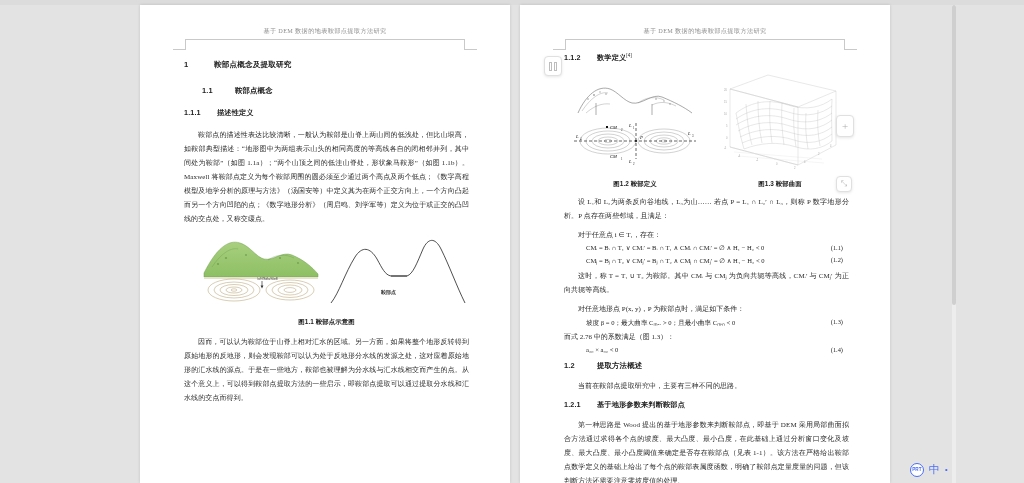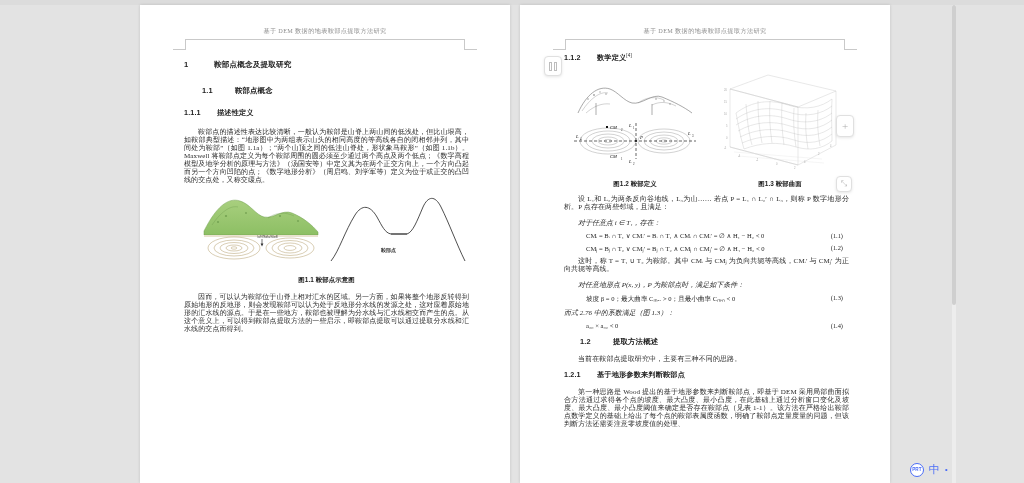--- a/index.html
+++ b/index.html
@@ -118,21 +118,21 @@
     color: #1d1d1d;
     margin: 0 0 10px 0;
     font-family: "Liberation Sans", sans-serif;
     letter-spacing: 0.15px;
   }
   .h3 .num { display: inline-block; width: 33px; }
   .h3 sup { font-size: 4.6px; font-weight: normal; }
 
   p.body {
     font-size: 7px;
-    line-height: 8px;
+    line-height: 14px;
     color: #2a2a2a;
     text-align: justify;
     text-justify: inter-ideograph;
     text-indent: 14px;
     margin: 0 0 7px 0;
     font-family: "Liberation Serif", serif;
     letter-spacing: 0.1px;
   }
 
   
@@ -208,21 +208,20 @@
     position: absolute;
     right: 6px;
     font-size: 6.4px;
   }
   .lead {
     font-size: 7px;
     color: #2a2a2a;
     margin: 3px 0 3px 0;
     text-indent: 14px;
     font-family: "Liberation Serif", serif;
-    font-style: italic;
   }
   .lead.noind { text-indent: 0; }
 
   
   .fab {
     position: absolute;
     background: #ffffff;
     border: 1px solid #e0e0e0;
     border-radius: 4px;
     box-shadow: 0 1px 3px rgba(0,0,0,0.10);
@@ -532,21 +531,21 @@
           <span>坡度 β = 0；最大曲率 Cₘₐₓ &gt; 0；且最小曲率 Cₘᵢₙ &lt; 0</span>
           <span class="eqnum">(1.3)</span>
         </div>
 
         <div class="lead noind">而式 2.76 中的系数满足（图 1.3）：</div>
         <div class="formula-line">
           <span>a₂₀ × a₀₂ &lt; 0</span>
           <span class="eqnum">(1.4)</span>
         </div>
 
-        <div class="h2" style="margin:8px 0 8px 16px;">
+        <div class="h2" style="margin:8px 0 8px 0;">
           <span class="num">1.2</span><span>提取方法概述</span>
         </div>
 
         <p class="body">当前在鞍部点提取研究中，主要有三种不同的思路。</p>
 
         <div class="h3" style="margin-bottom:8px;">
           <span class="num">1.2.1</span><span>基于地形参数来判断鞍部点</span>
         </div>
 
         <p class="body">第一种思路是 Wood 提出的基于地形参数来判断鞍部点，即基于 DEM 采用局部曲面拟合方法通过求得各个点的坡度、最大凸度、最小凸度，在此基础上通过分析窗口变化及坡度、最大凸度、最小凸度阈值来确定是否存在鞍部点（见表 1-1）。该方法在严格给出鞍部点数学定义的基础上给出了每个点的鞍部表属度函数，明确了鞍部点定量度量的问题，但该判断方法还需要注意零坡度值的处理、</p>

